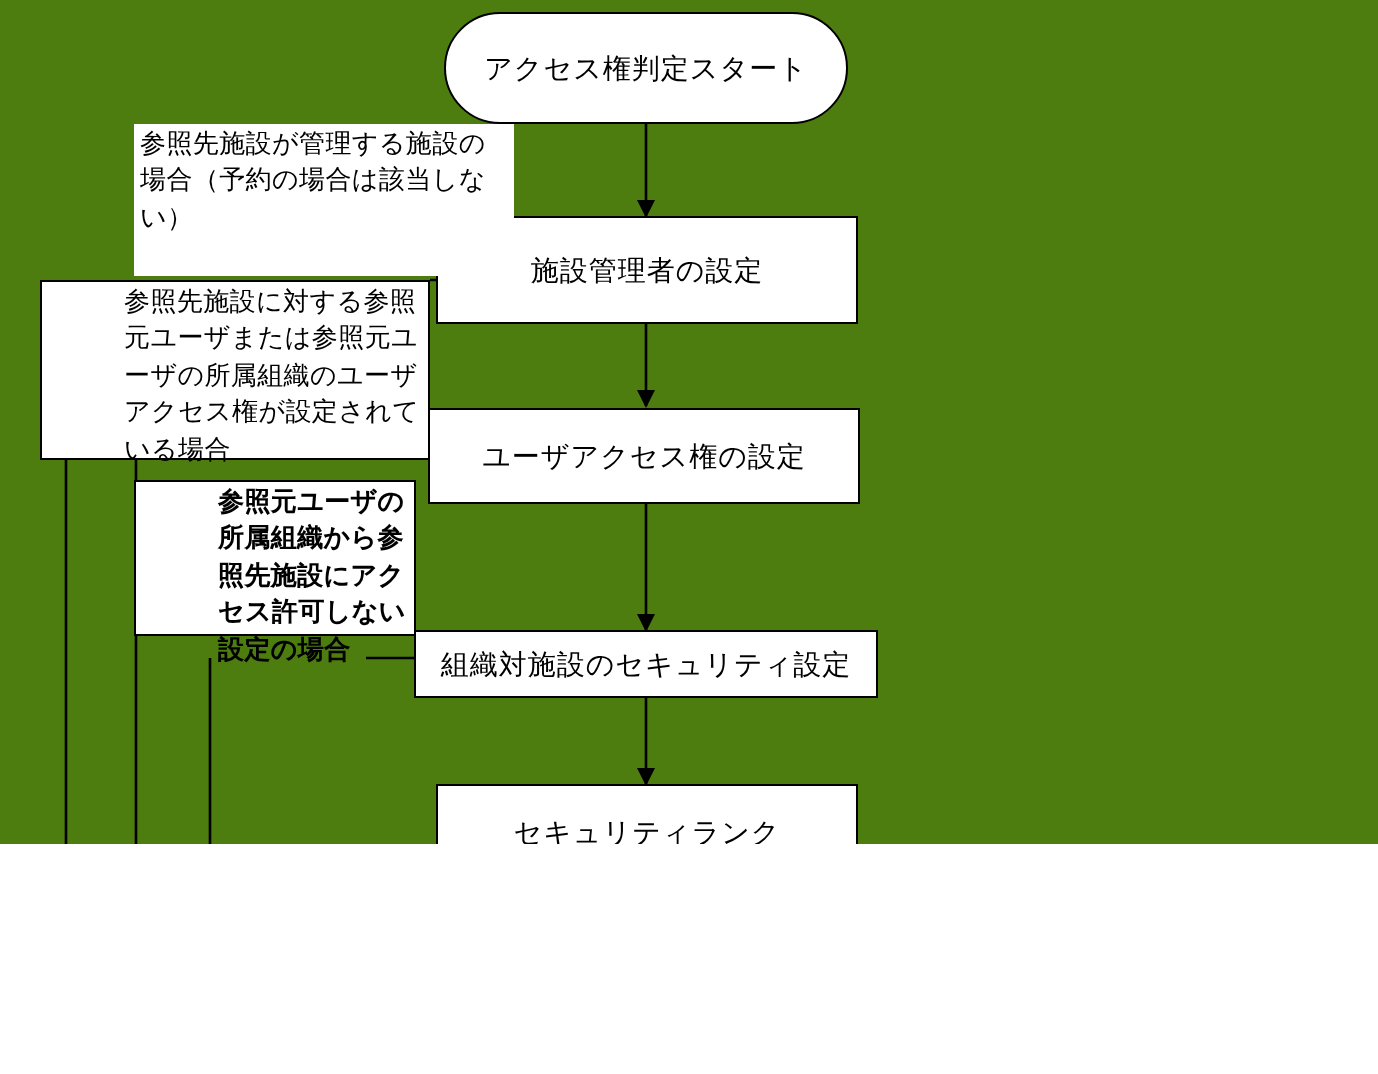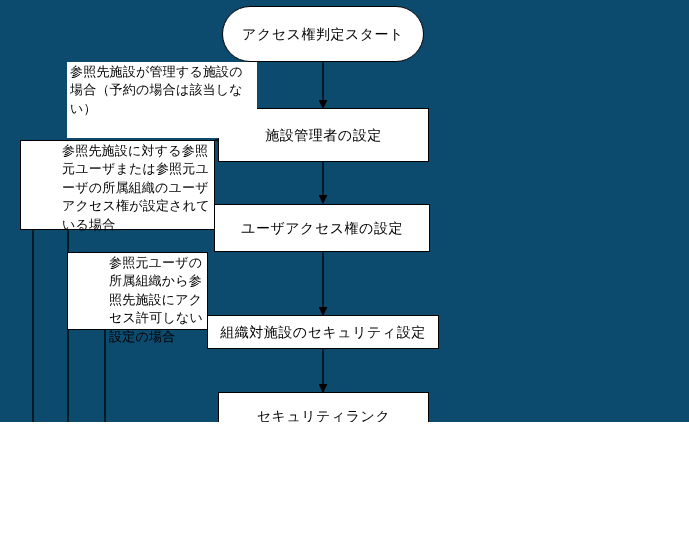--- a/index.html
+++ b/index.html
@@ -8,21 +8,21 @@
     background: #ffffff;
   }
   body {
     font-family: "Liberation Sans", "DejaVu Sans", sans-serif;
     color: #000000;
   }
   #canvas {
     position: relative;
     width: 689px;
     height: 422px;
-    background: #0c4a6e;
+    background: #4d7c0f;
     overflow: hidden;
   }
   #flow-svg {
     position: absolute;
     left: 0;
     top: 0;
     width: 689px;
     height: 537px;
   }
   .node {
@@ -117,17 +117,17 @@
   </div>
 
   <div class="note plain" style="left:27px; top:62px; width:190px; height:76px;margin-left:40px;">
     <span>参照先施設が管理する施設の場合（予約の場合は該当しない）</span>
   </div>
 
   <div class="note boxed" style="left:20px; top:140px; width:195px; height:90px;">
     <span>参照先施設に対する参照元ユーザまたは参照元ユーザの所属組織のユーザアクセス権が設定されている場合</span>
   </div>
 
-  <div class="note boxed" style="left:67px; top:252px; width:141px; height:78px;">
+  <div class="note boxed" style="left:67px; top:240px; width:141px; height:78px;font-weight:bold;">
     <span>参照元ユーザの所属組織から参照先施設にアクセス許可しない設定の場合</span>
   </div>
 
 </div>
 
 </body></html>

